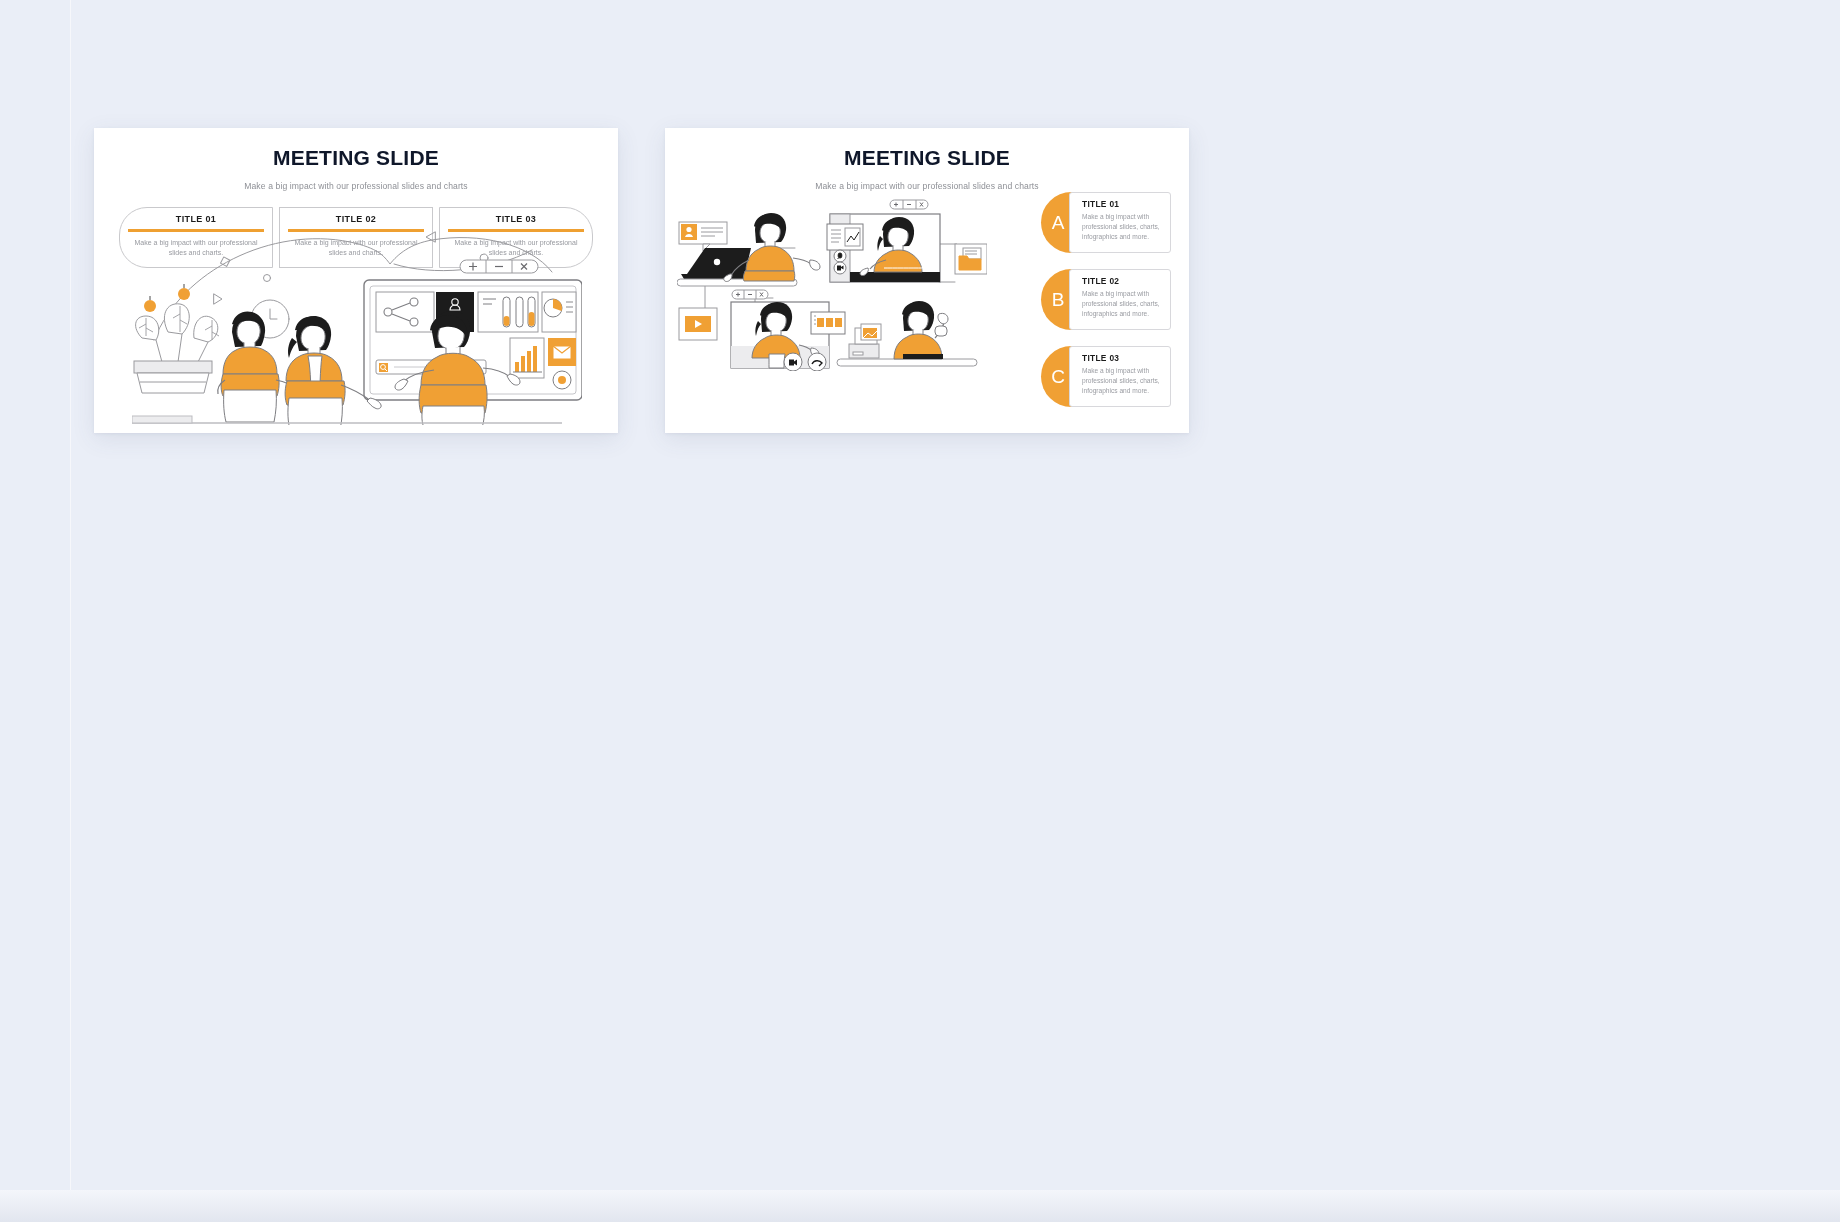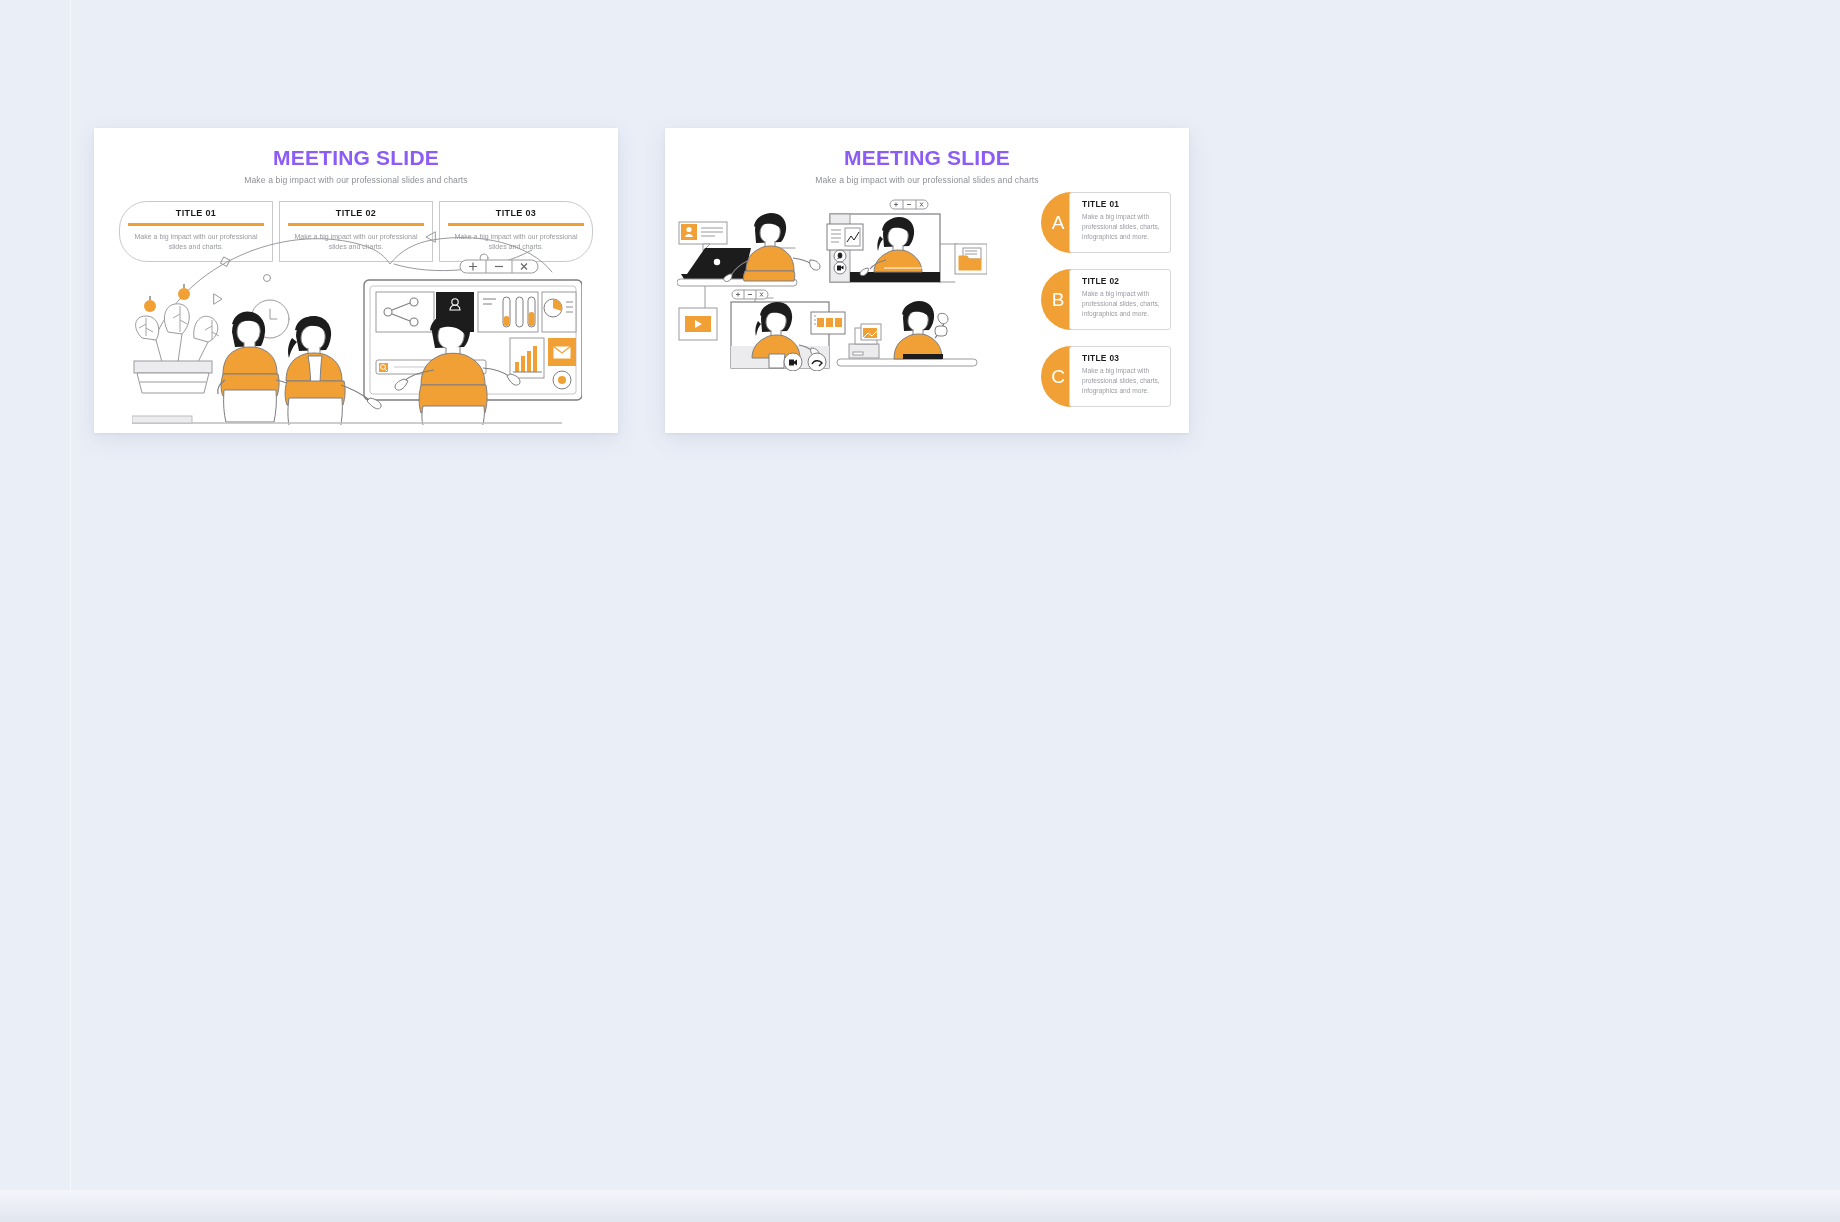--- a/index.html
+++ b/index.html
@@ -29,24 +29,24 @@
     position: absolute;
     background: #ffffff;
     box-shadow: 0 6px 22px rgba(70,80,110,.10), 0 1px 3px rgba(70,80,110,.08);
   }
   #slide-1 { left: 94px;  top: 128px; width: 524px; height: 305px; }
   #slide-2 { left: 665px; top: 128px; width: 524px; height: 305px; }
 
   .slide-head { text-align: center; padding-top: 18px; }
   .slide-title {
     font-size: 21px; font-weight: 700; letter-spacing: .2px;
-    color: #8b5cf6;
+    color: #0f172a;
   }
   .slide-sub {
-    font-size: 8.6px; color: #8e9096; margin-top: 5px; letter-spacing: .1px;
+    font-size: 8.6px; color: #8e9096; margin-top: 11px; letter-spacing: .1px;
   }
 
   
   .pill-row {
     display: flex; margin: 16px 25px 0 25px; gap: 6px;
   }
   .pill {
     flex: 1 1 0;
     border: 1px solid #c9c9cc;
     background: #fff;

